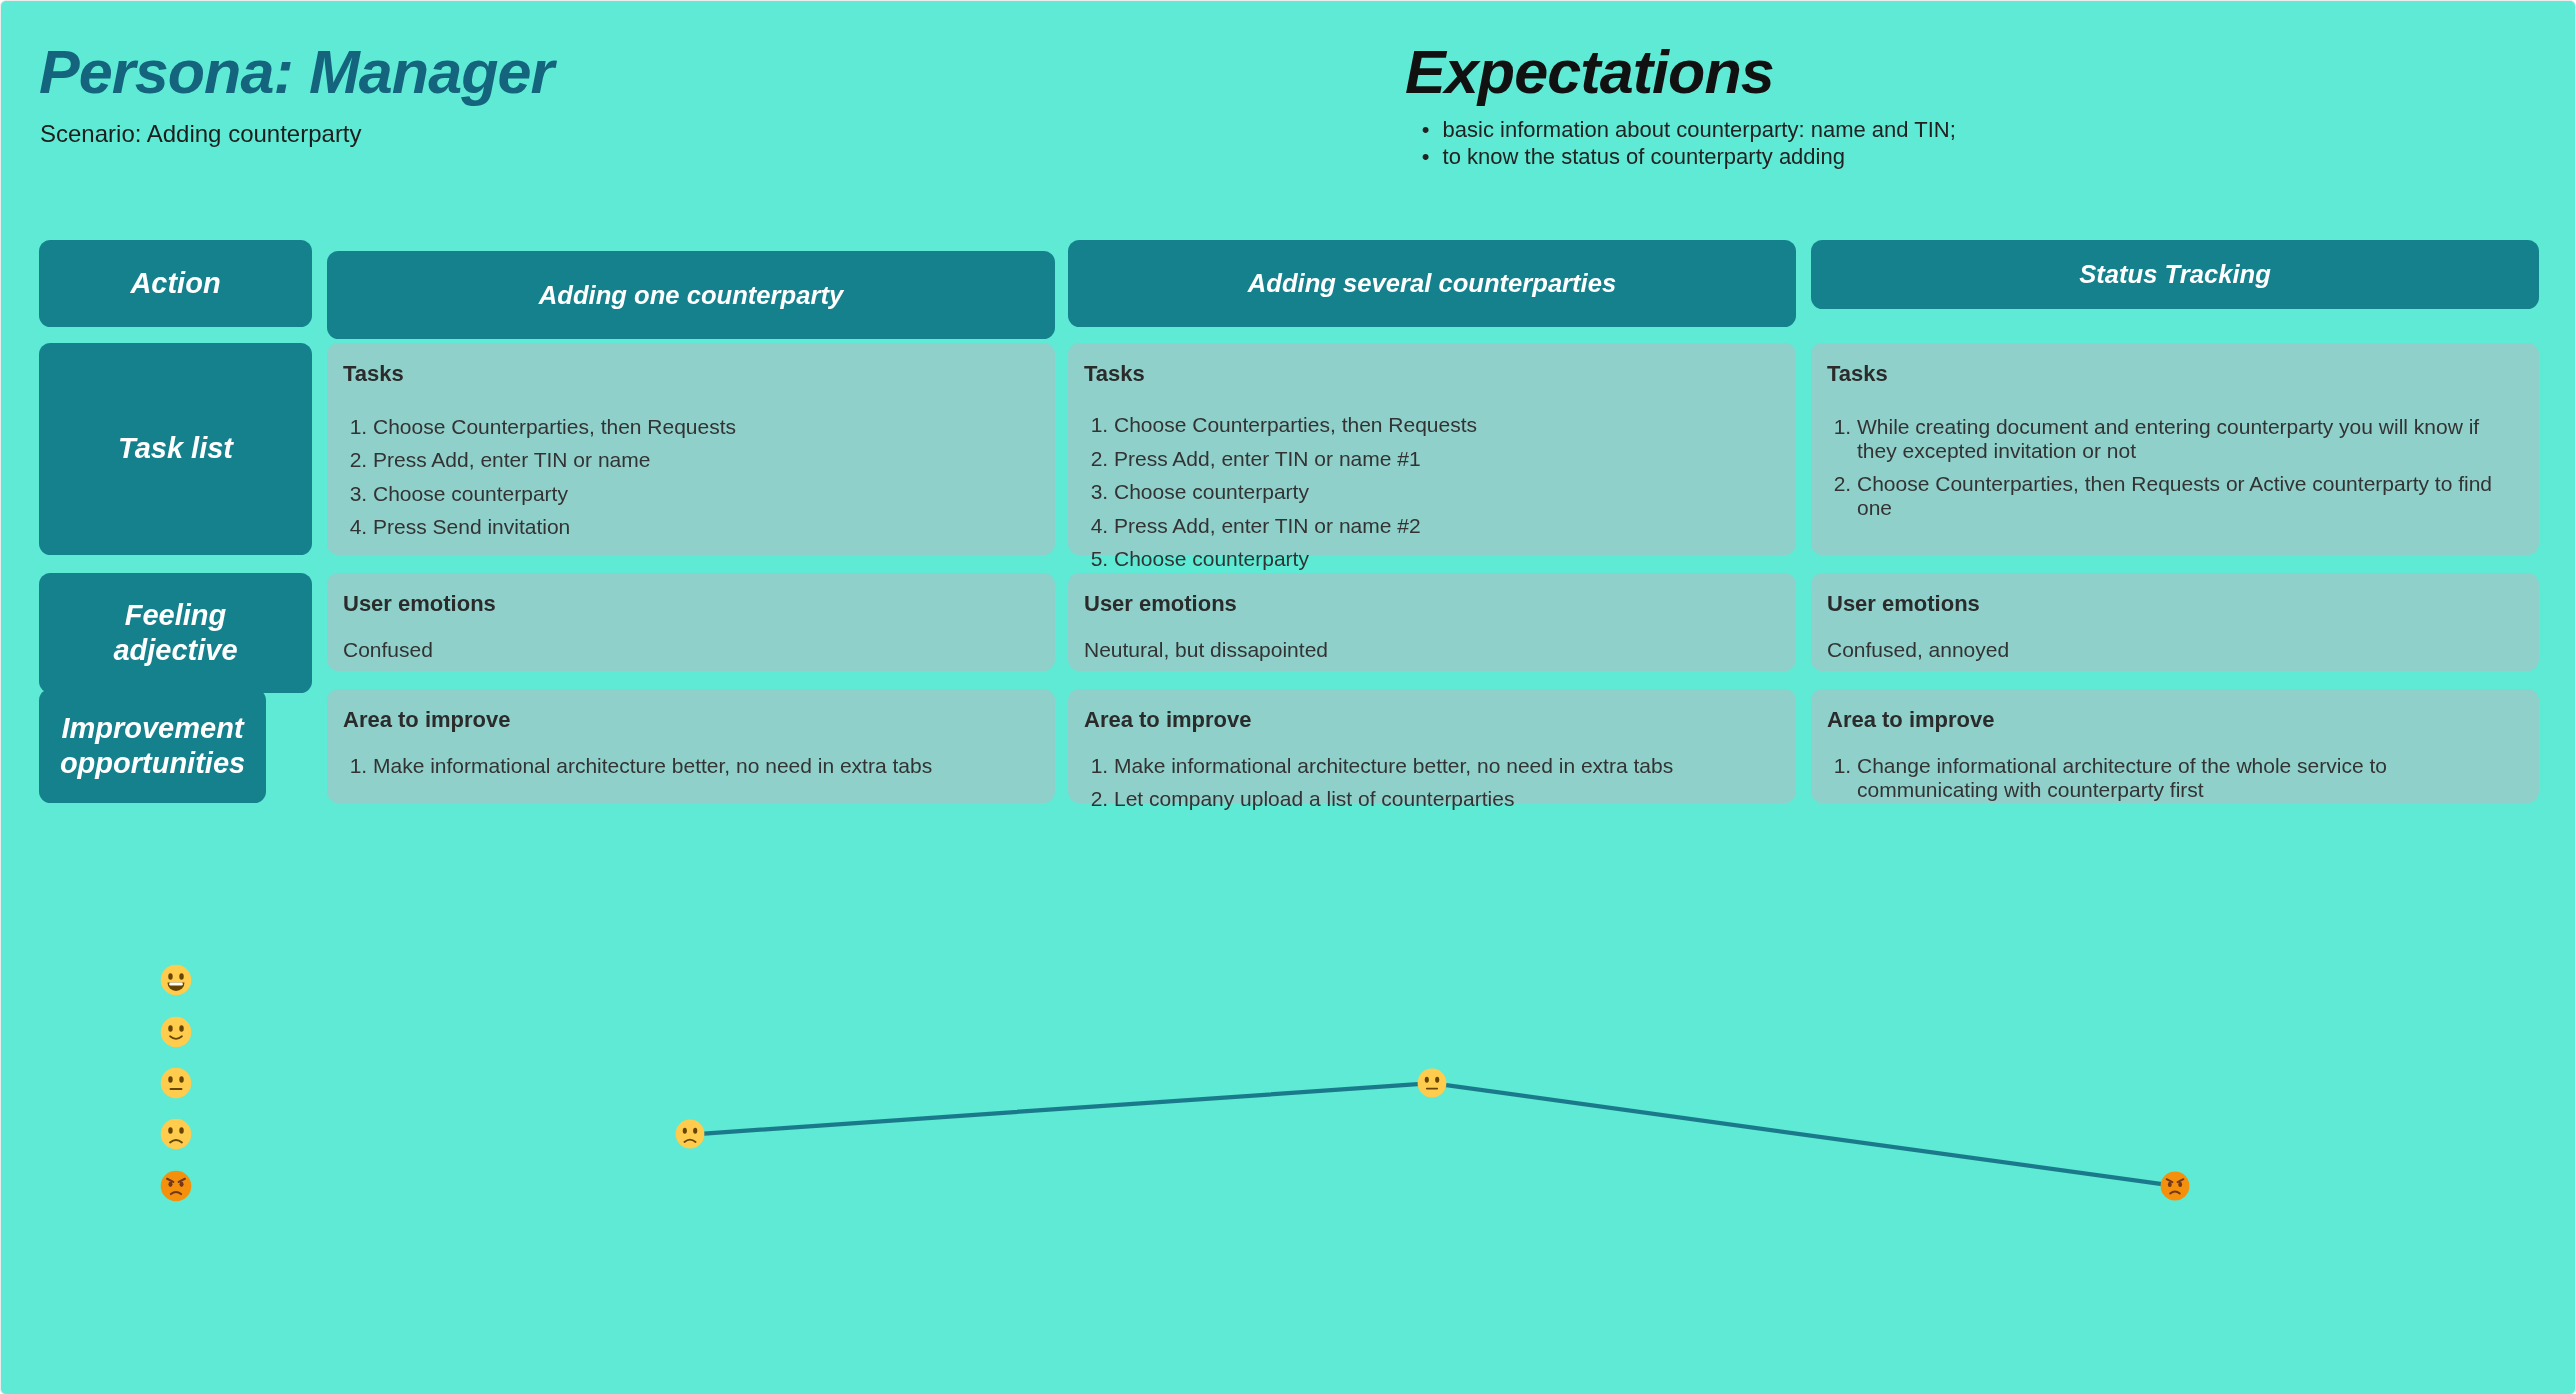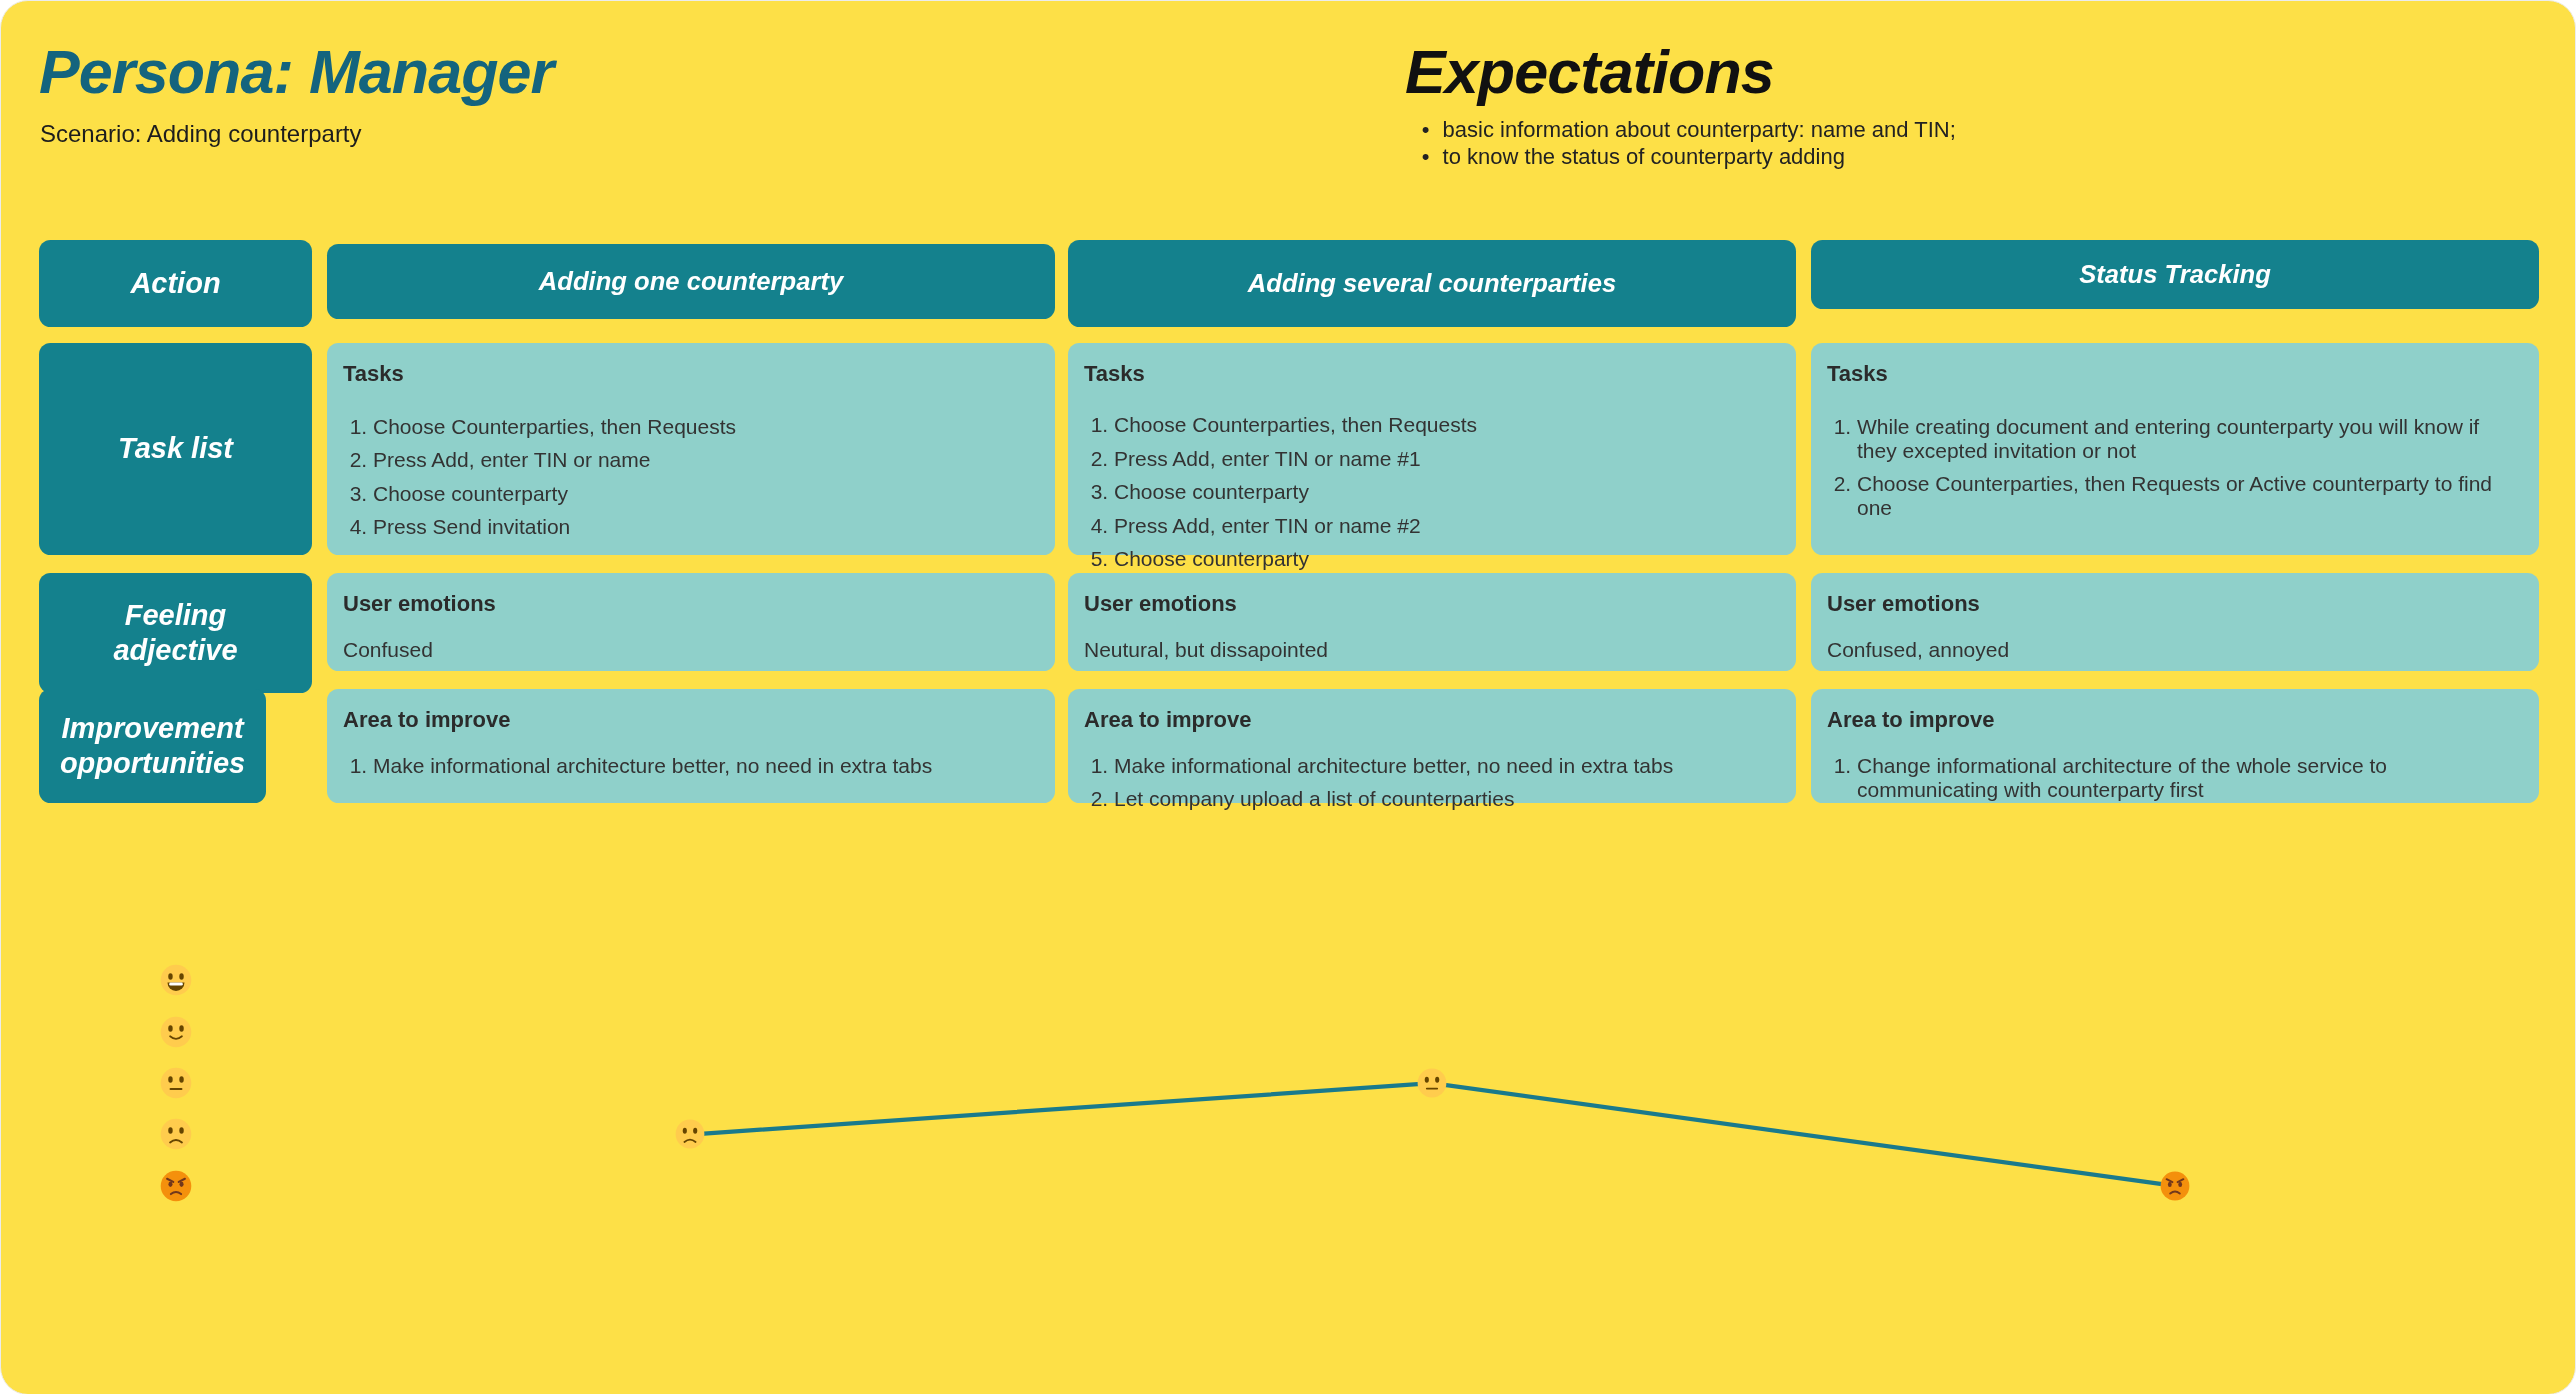--- a/index.html
+++ b/index.html
@@ -11,21 +11,21 @@
     --cell-ink:#333333;
   }
   *{box-sizing:border-box;margin:0;padding:0;}
   html,body{background:#ffffff;}
   body{
     font-family:"Liberation Sans","DejaVu Sans",sans-serif;
     width:2576px;height:1395px;position:relative;overflow:hidden;
   }
   .canvas{
     position:absolute;left:0;top:0;width:2576px;height:1395px;
-    background:#fde047;border:1.9px solid #ececec;border-radius:28px;overflow:hidden;
+    background:#5eead4;border:1.9px solid #ececec;border-radius:6px;overflow:hidden;
   }
   .title{
     position:absolute;left:38px;top:36px;
     font-size:61px;font-weight:bold;font-style:italic;letter-spacing:-0.9px;
     color:var(--title-color);white-space:nowrap;
   }
   .exp-title{
     position:absolute;left:1404px;top:36px;
     font-size:61px;font-weight:bold;font-style:italic;letter-spacing:-0.9px;
     color:#111111;white-space:nowrap;
@@ -83,21 +83,21 @@
   <ul class="exp-list">
       <li>basic information about counterparty: name and TIN;</li>
       <li>to know the status of counterparty adding</li>
     </ul>
 
   <div class="cell head-cell row-head" style="left:38px;top:239px;width:273px;height:87px;font-size:29px;">Action</div>
   <div class="cell head-cell row-head" style="left:38px;top:342px;width:273px;height:212px;">Task list</div>
   <div class="cell head-cell row-head" style="left:38px;top:572px;width:273px;height:120px;">Feeling adjective</div>
   <div class="cell head-cell row-head" style="left:38px;top:688px;width:227px;height:114px;">Improvement opportunities</div>
 
-  <div class="cell head-cell col-head" style="left:326px;top:243px;width:728px;height:75px;">Adding one counterparty</div>
+  <div class="cell head-cell col-head" style="left:326px;top:250px;width:728px;height:88px;">Adding one counterparty</div>
   <div class="cell head-cell col-head" style="left:1067px;top:239px;width:728px;height:87px;">Adding several counterparties</div>
   <div class="cell head-cell col-head" style="left:1810px;top:239px;width:728px;height:69px;">Status Tracking</div>
 
   <div class="cell body-cell" style="left:326px;top:342px;width:728px;height:212px;">
     <div class="cell-label">Tasks</div>
     <ol class="cell-list">
         <li>Choose Counterparties, then Requests</li>
         <li>Press Add, enter TIN or name</li>
         <li>Choose counterparty</li>
         <li>Press Send invitation</li>

